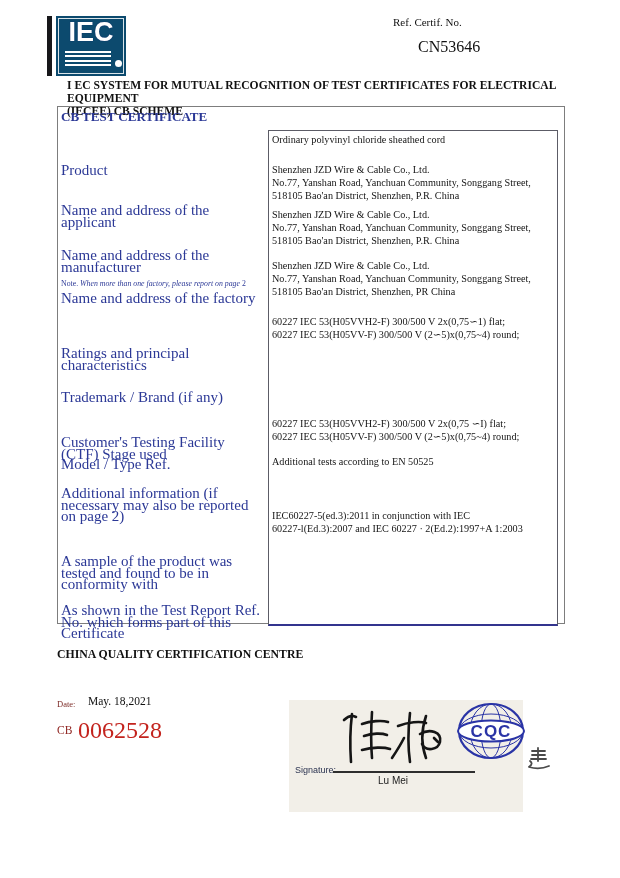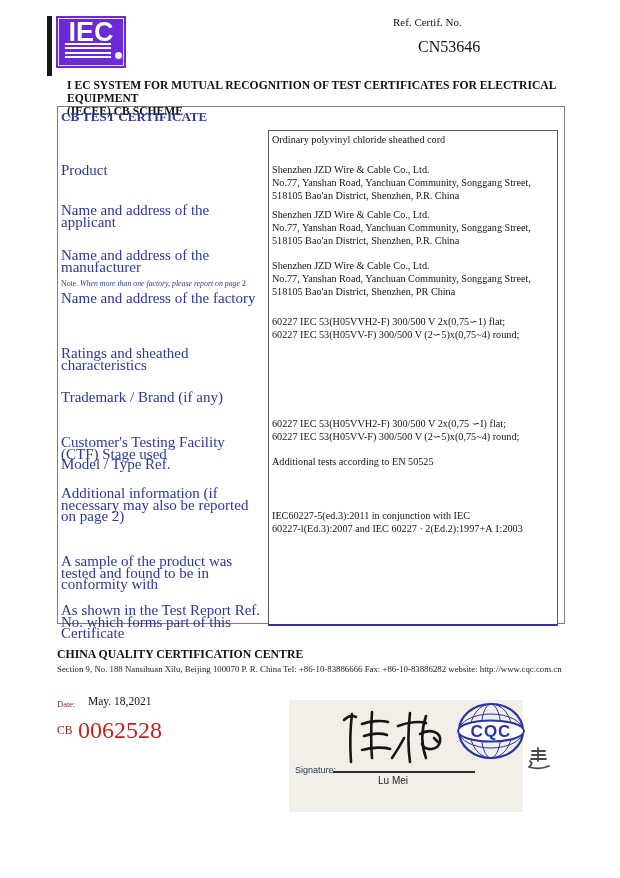--- a/index.html
+++ b/index.html
@@ -1,20 +1,20 @@
 <!DOCTYPE html>
 <html><head>
 <meta charset="utf-8">
 <style>
   html,body{margin:0;padding:0;background:#ffffff;}
   #page{position:relative;width:620px;height:878px;background:#ffffff;overflow:hidden;
         font-family:"Liberation Serif",serif;color:#1a1a1a;}
   
   .iec-bar{position:absolute;left:47px;top:16px;width:5px;height:60px;background:#17171a;}
-  .iec-logo{position:absolute;left:56px;top:16px;width:70px;height:52px;background:#6d28d9;}
+  .iec-logo{position:absolute;left:56px;top:16px;width:70px;height:60px;background:#0c4a6e;}
   .iec-logo .inner{position:absolute;inset:2px;border:1.5px solid rgba(255,255,255,.85);}
   .iec-text{position:absolute;left:0;right:0;top:1px;text-align:center;color:#ffffff;
             font-family:"Liberation Sans",sans-serif;font-weight:bold;font-size:27px;line-height:30px;
             text-shadow:0 0 1px #111d66;}
   .iec-lines{position:absolute;left:9px;bottom:7px;width:46px;}
   .iec-lines i{display:block;height:2px;background:#ffffff;margin-bottom:2.6px;}
   .iec-dot{position:absolute;right:4px;bottom:9px;width:7px;height:7px;border-radius:50%;background:#ffffff;}
   
   .ref-label{position:absolute;left:393px;top:16px;font-size:11px;color:#111;}
   .ref-value{position:absolute;left:418px;top:38px;font-size:16px;color:#111;}
@@ -77,21 +77,21 @@
 
   <div class="lbl" style="top:136px">Product</div>
   <div class="lbl" style="top:176px">Name and address of the applicant</div>
   <div class="lbl" style="top:221px">Name and address of the manufacturer</div>
   <div class="lbl" style="top:264px">Name and address of the factory</div>
   <div class="note" style="top:279px">
     <span>Note.</span>
     <span class="it">When more than one factory, please report on page</span>
     <span>2</span>
   </div>
-  <div class="lbl" style="top:319px">Ratings and sheathed characteristics</div>
+  <div class="lbl" style="top:319px">Ratings and principal characteristics</div>
   <div class="lbl" style="top:363px">Trademark / Brand (if any)</div>
   <div class="lbl" style="top:408px">Customer's Testing Facility (CTF) Stage used</div>
   <div class="lbl" style="top:430px">Model / Type Ref.</div>
   <div class="lbl" style="top:459px">Additional information (if necessary may also be reported on page 2)</div>
   <div class="lbl" style="top:527px">A sample of the product was tested and found to be in conformity with</div>
   <div class="lbl" style="top:576px;width:210px">As shown in the Test Report Ref. No. which forms part of this Certificate</div>
 
   <div class="val" style="top:134px">Ordinary polyvinyl chloride sheathed cord</div>
 
   <div class="val" style="top:164px">
@@ -125,21 +125,20 @@
   <div class="val" style="top:456px">Additional tests according to EN 50525</div>
 
   <div class="val" style="top:510px">
     <div>IEC60227-5(ed.3):2011 in conjunction with IEC</div>
     <div>60227-l(Ed.3):2007 and IEC 60227 · 2(Ed.2):1997+A 1:2003</div>
   </div>
 
 
 
   <div class="cqcc-name">CHINA QUALITY CERTIFICATION CENTRE</div>
-  <div class="cqcc-addr">Section 9, No. 188 Nansihuan Xilu, Beijing 100070 P. R. China Tel: +86-10-83886666 Fax: +86-10-83886282 website: http://www.cqc.com.cn</div>
   <div class="date-label">Date:</div>
   <div class="date-value">May. 18,2021</div>
   <div class="cb-prefix">CB</div>
   <div class="cb-number">0062528</div>
 
   <div class="scan"></div>
 
   <svg class="sig-svg" width="120" height="60" viewBox="0 0 120 60">
     <g fill="none" stroke="#151515" stroke-width="2.6" stroke-linecap="round">
       <path d="M14,6 C12,22 12,40 13,54"></path>

